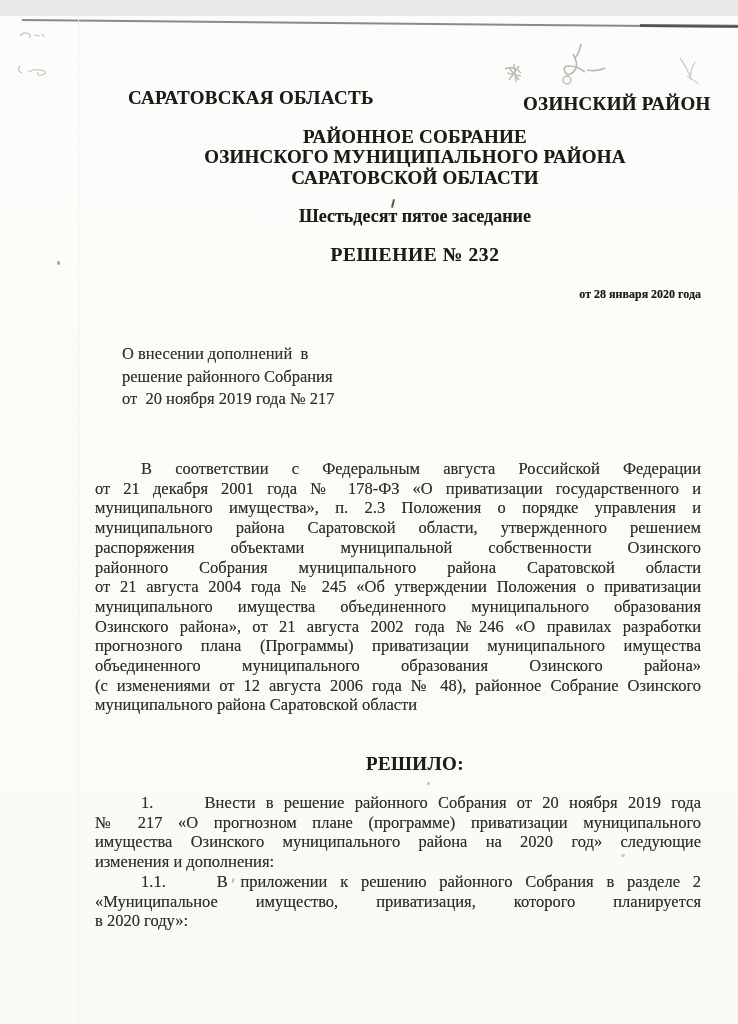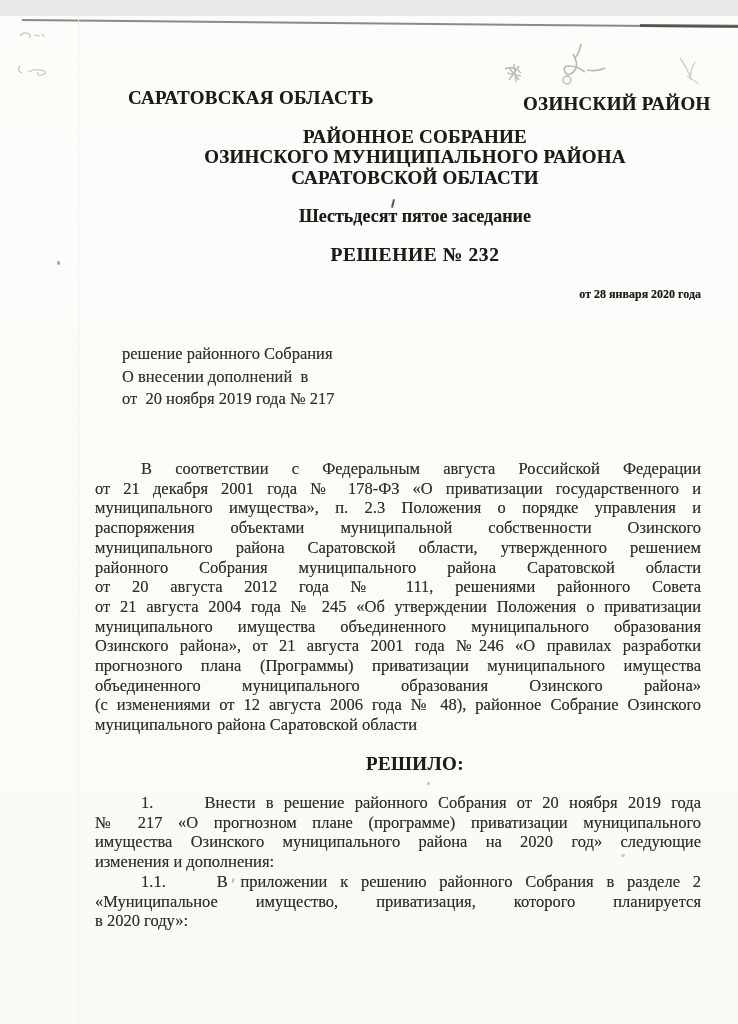--- a/index.html
+++ b/index.html
@@ -88,36 +88,35 @@
   </div>
 
   <div class="tick"></div>
   <div class="abs session bold blur" style="top:190px;">Шестьдесят пятое заседание</div>
 
   <div class="abs doctitle bold blur" style="top:228px;">РЕШЕНИЕ № 232</div>
 
   <div class="abs date bold blur" style="top:271px;">от 28 января 2020 года</div>
 
   <div class="abs subject blur">
+    <div>О внесении дополнений&nbsp; в</div>
     <div>решение районного Собрания</div>
-    <div>О внесении дополнений&nbsp; в</div>
     <div>от&nbsp; 20 ноября 2019 года № 217</div>
   </div>
 
   <div class="abs bodyblock blur" style="top:443px;">
     <div class="jl ind">В соответствии с Федеральным августа Российской Федерации</div>
     <div class="jl">от 21 декабря 2001 года № 178-ФЗ «О приватизации государственного и</div>
     <div class="jl">муниципального имущества», п. 2.3 Положения о порядке управления и</div>
+    <div class="jl">муниципального района Саратовской области, утвержденного решением</div>
     <div class="jl">распоряжения объектами муниципальной собственности Озинского</div>
-    <div class="jl">муниципального района Саратовской области, утвержденного решением</div>
     <div class="jl">районного Собрания муниципального района Саратовской области</div>
-    <div class="jl">от 20 августа 2012 года № 111, решениями районного Совета</div>
     <div class="jl">от 21 августа 2004 года № 245 «Об утверждении Положения о приватизации</div>
     <div class="jl">муниципального имущества объединенного муниципального образования</div>
-    <div class="jl">Озинского района», от 21 августа 2001 года №246 «О правилах разработки</div>
+    <div class="jl">Озинского района», от 21 августа 2002 года №246 «О правилах разработки</div>
     <div class="jl">прогнозного плана (Программы) приватизации муниципального имущества</div>
     <div class="jl">объединенного муниципального образования Озинского района»</div>
     <div class="jl">(с изменениями от 12 августа 2006 года № 48), районное Собрание Озинского</div>
     <div class="jl-last">муниципального района Саратовской области</div>
   </div>
 
   <div class="abs resolved bold blur" style="top:737px;">РЕШИЛО:</div>
 
   <div class="abs bodyblock blur" style="top:777px;">
     <div class="jl ind">1.&nbsp;&nbsp;&nbsp;&nbsp;&nbsp;Внести в решение районного Собрания от 20 ноября 2019 года</div>

